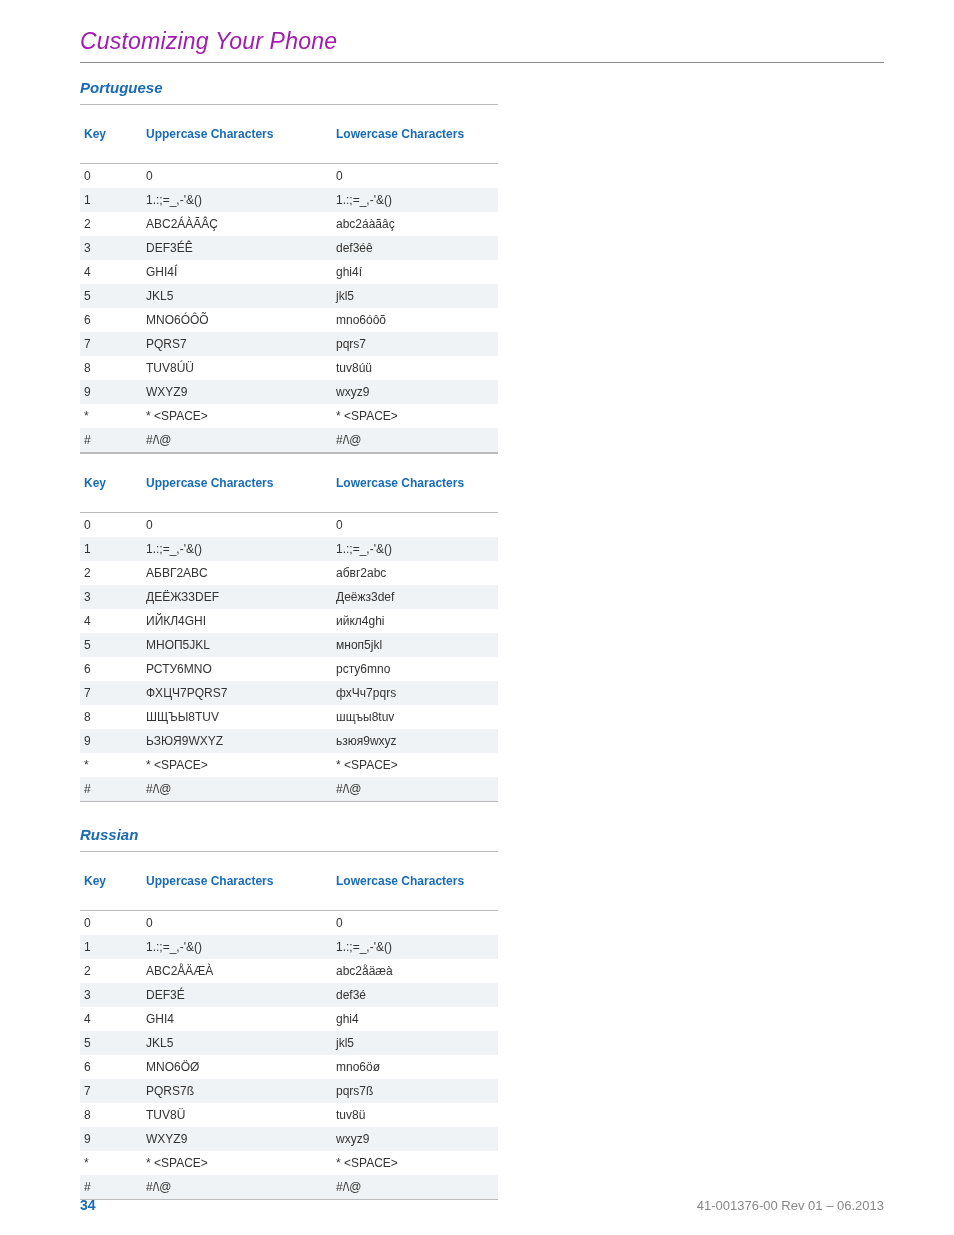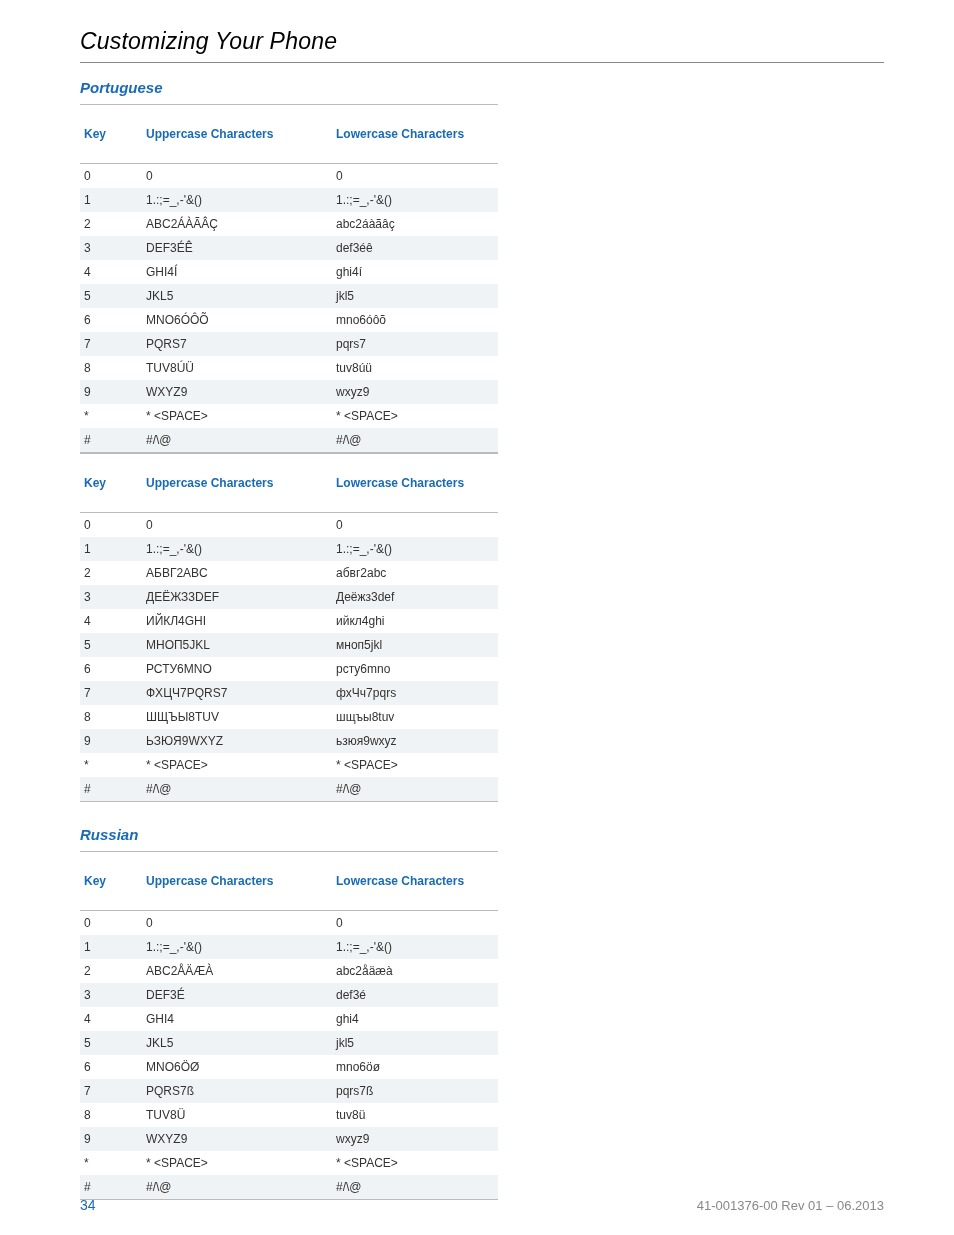--- a/index.html
+++ b/index.html
@@ -9,21 +9,21 @@
     color: #333;
     width: 954px;
     height: 1235px;
     position: relative;
     padding: 28px 70px 30px 80px;
   }
   .page-title {
     font-style: italic;
     font-size: 23px;
     font-weight: 400;
-    color: #000000;
+    color: #a21caf;
     border-bottom: 1px solid #888;
     padding-bottom: 7px;
     margin-bottom: 12px;
     letter-spacing: 0.2px;
   }
   .section-heading {
     color: #1a6bb5;
     font-style: italic;
     font-weight: 700;
     font-size: 15px;
@@ -59,21 +59,21 @@
     position: absolute;
     bottom: 22px;
     left: 80px;
     right: 70px;
     display: flex;
     justify-content: space-between;
     align-items: baseline;
   }
   .page-number {
     color: #1a6bb5;
-    font-weight: 400;
+    font-weight: 700;
     font-size: 14px;
   }
   .doc-rev {
     color: #888;
     font-size: 13px;
   }
 </style>
 </head>
 <body>
 

